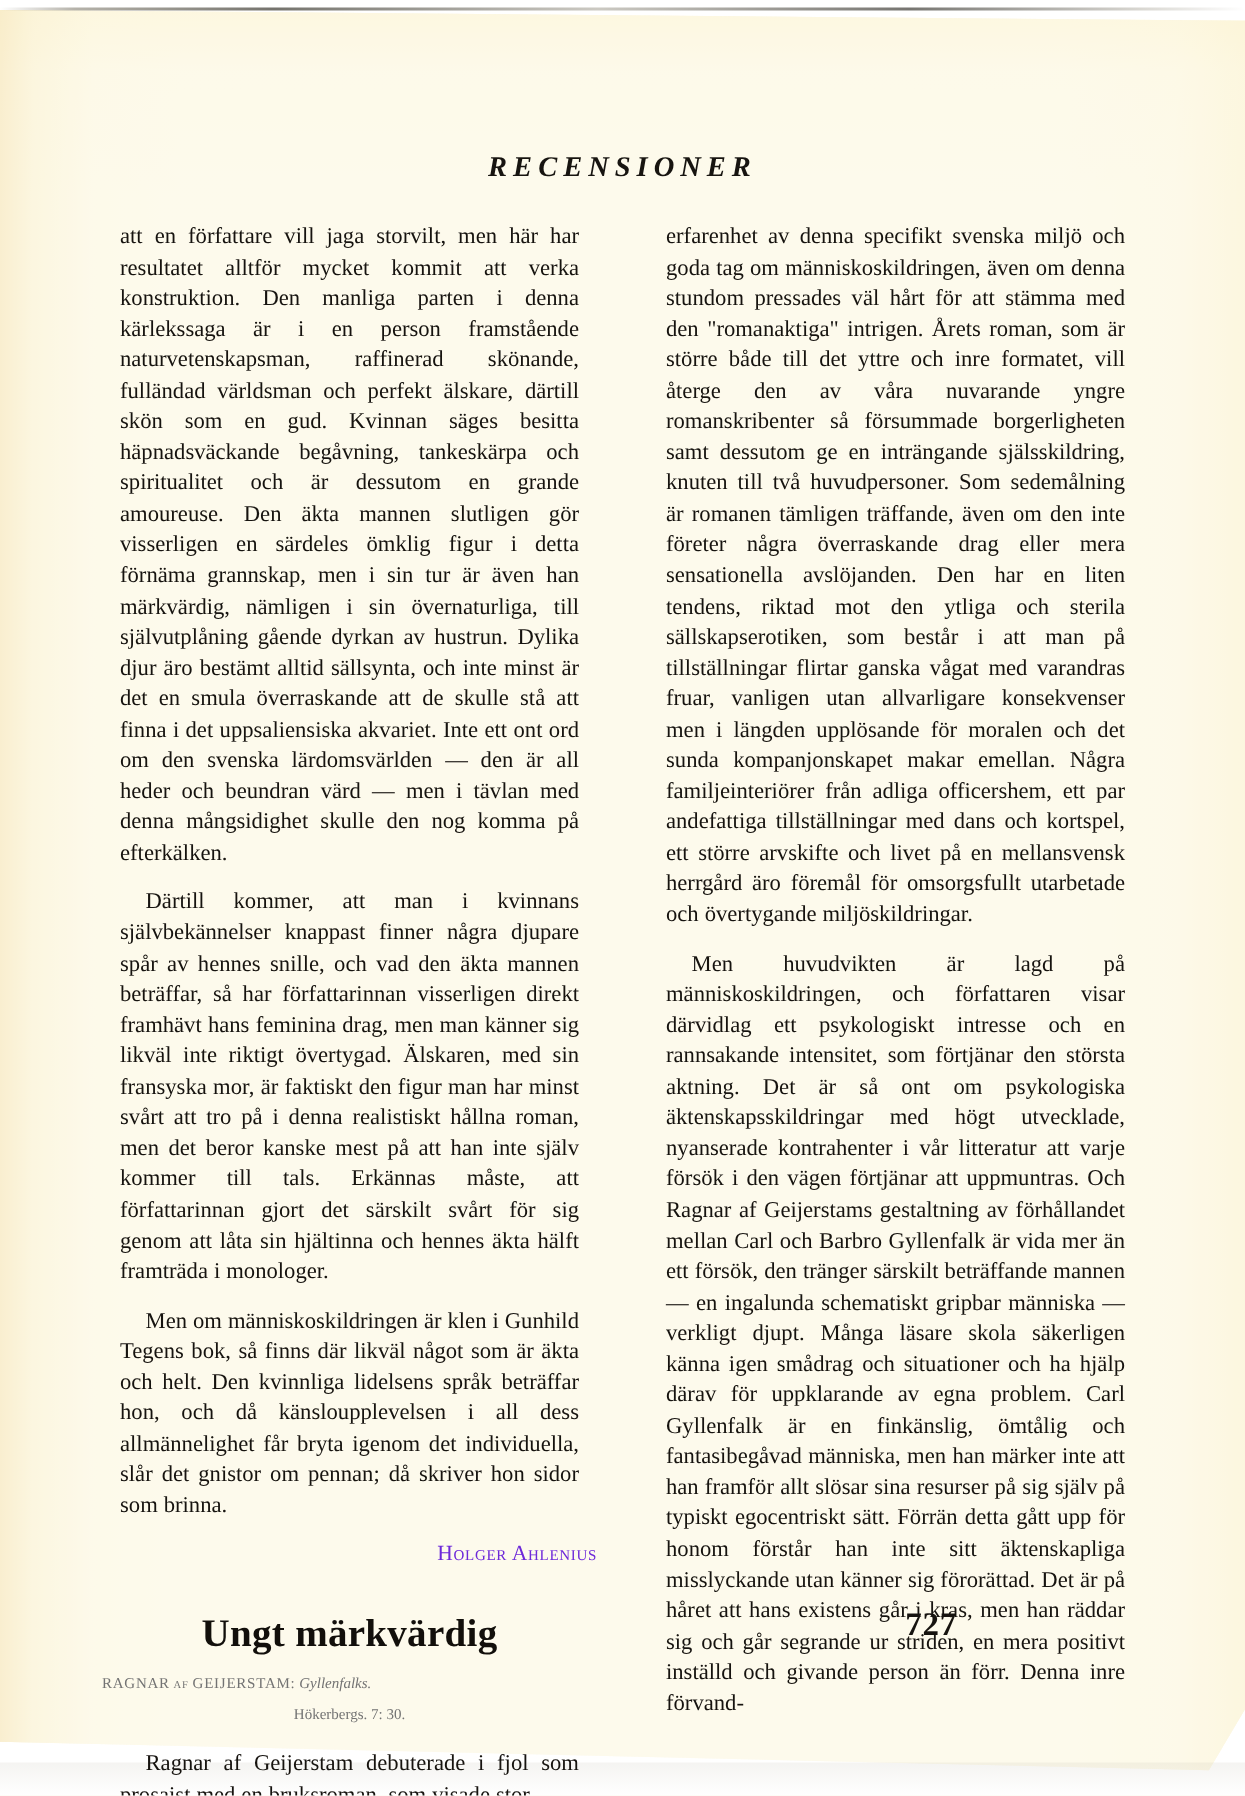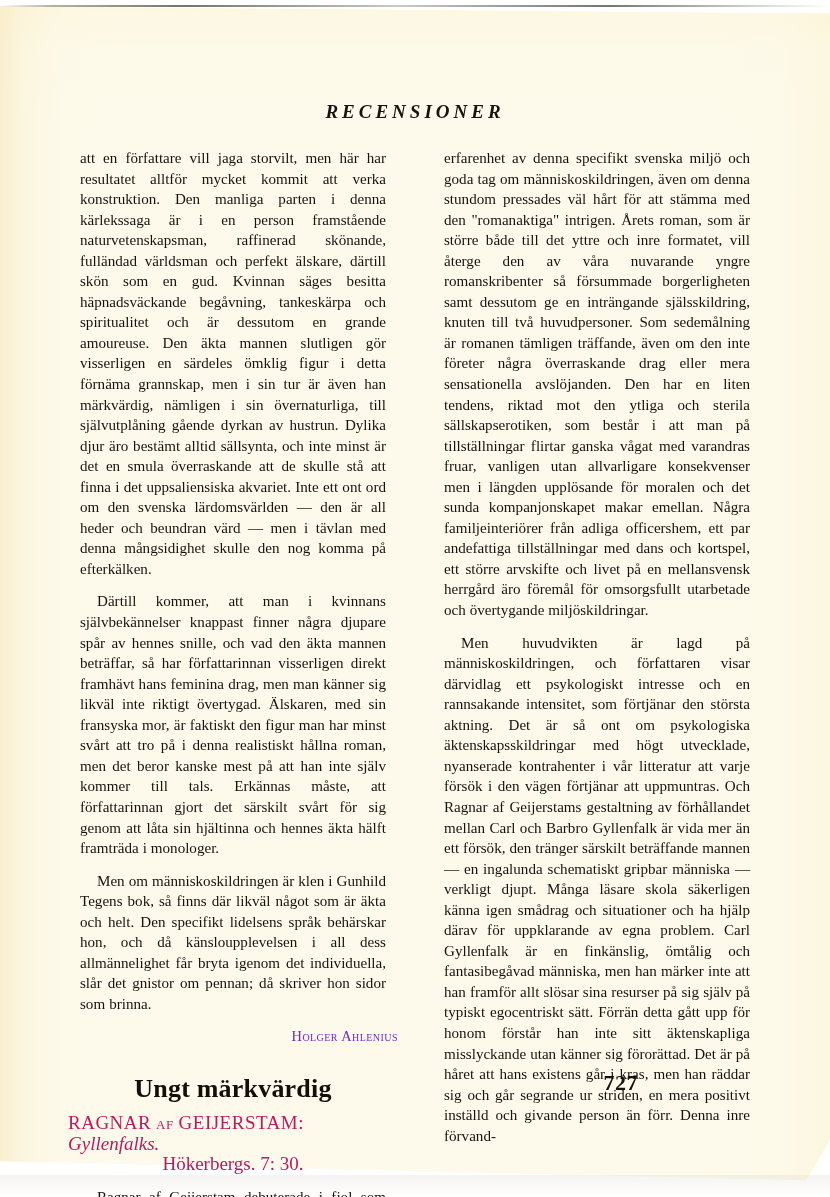--- a/index.html
+++ b/index.html
@@ -123,24 +123,24 @@
     font-size:26px;
     font-weight:700;
     line-height:30px;
     color:#120f0b;
     letter-spacing:0.2px;
     font-family:"Liberation Serif", serif;
   }
 
   .bibline{
     margin:0 0 6px 0;
-    font-size:19px;
+    font-size:10px;
     line-height:20.4px;
     text-align:center;
-    color:#be185d;
+    color:#737373;
   }
   .bibline .caps{ letter-spacing:0.5px; }
   .bibline .smallcaps{ font-variant:small-caps; letter-spacing:0.6px; }
   .bibline .ital{ font-style:italic; }
   .bibline .l1{ display:block; text-align:left; }
   .bibline .l2{ display:block; text-align:center; }
 
   .folio{
     position:absolute;
     right:68px; top:1058px;
@@ -164,21 +164,21 @@
   <div class="running-head">RECENSIONER</div>
 
   <div class="columns">
 
     <div class="col">
 
       <p class="body noindent">att en författare vill jaga storvilt, men här har resultatet alltför mycket kommit att verka konstruktion. Den manliga parten i denna kärlekssaga är i en person framstående naturvetenskapsman, raffinerad skönande, fulländad världsman och perfekt älskare, därtill skön som en gud. Kvinnan säges besitta häpnadsväckande begåvning, tankeskärpa och spiritualitet och är dessutom en grande amoureuse. Den äkta mannen slutligen gör visserligen en särdeles ömklig figur i detta förnäma grannskap, men i sin tur är även han märkvärdig, nämligen i sin övernaturliga, till självutplåning gående dyrkan av hustrun. Dylika djur äro bestämt alltid sällsynta, och inte minst är det en smula överraskande att de skulle stå att finna i det uppsaliensiska akvariet. Inte ett ont ord om den svenska lärdomsvärlden — den är all heder och beundran värd — men i tävlan med denna mångsidighet skulle den nog komma på efterkälken.</p>
 
       <p class="body indent">Därtill kommer, att man i kvinnans självbekännelser knappast finner några djupare spår av hennes snille, och vad den äkta mannen beträffar, så har författarinnan visserligen direkt framhävt hans feminina drag, men man känner sig likväl inte riktigt övertygad. Älskaren, med sin fransyska mor, är faktiskt den figur man har minst svårt att tro på i denna realistiskt hållna roman, men det beror kanske mest på att han inte själv kommer till tals. Erkännas måste, att författarinnan gjort det särskilt svårt för sig genom att låta sin hjältinna och hennes äkta hälft framträda i monologer.</p>
 
-      <p class="body indent">Men om människoskildringen är klen i Gunhild Tegens bok, så finns där likväl något som är äkta och helt. Den specifikt lidelsens språk behärskar hon, och då känsloupplevelsen i all dess allmännelighet får bryta igenom det individuella, slår det gnistor om pennan; då skriver hon sidor som brinna.</p>
+      <p class="body indent">Men om människoskildringen är klen i Gunhild Tegens bok, så finns där likväl något som är äkta och helt. Den kvinnliga lidelsens språk beträffar hon, och då känsloupplevelsen i all dess allmännelighet får bryta igenom det individuella, slår det gnistor om pennan; då skriver hon sidor som brinna.</p>
 
       <p class="signature">Holger Ahlenius</p>
 
       <h2 class="article-title">Ungt märkvärdig</h2>
 
       <p class="bibline">
         <span class="l1">
           <span class="caps">RAGNAR</span>
           <span class="smallcaps">af</span>
           <span class="caps">GEIJERSTAM:</span>

